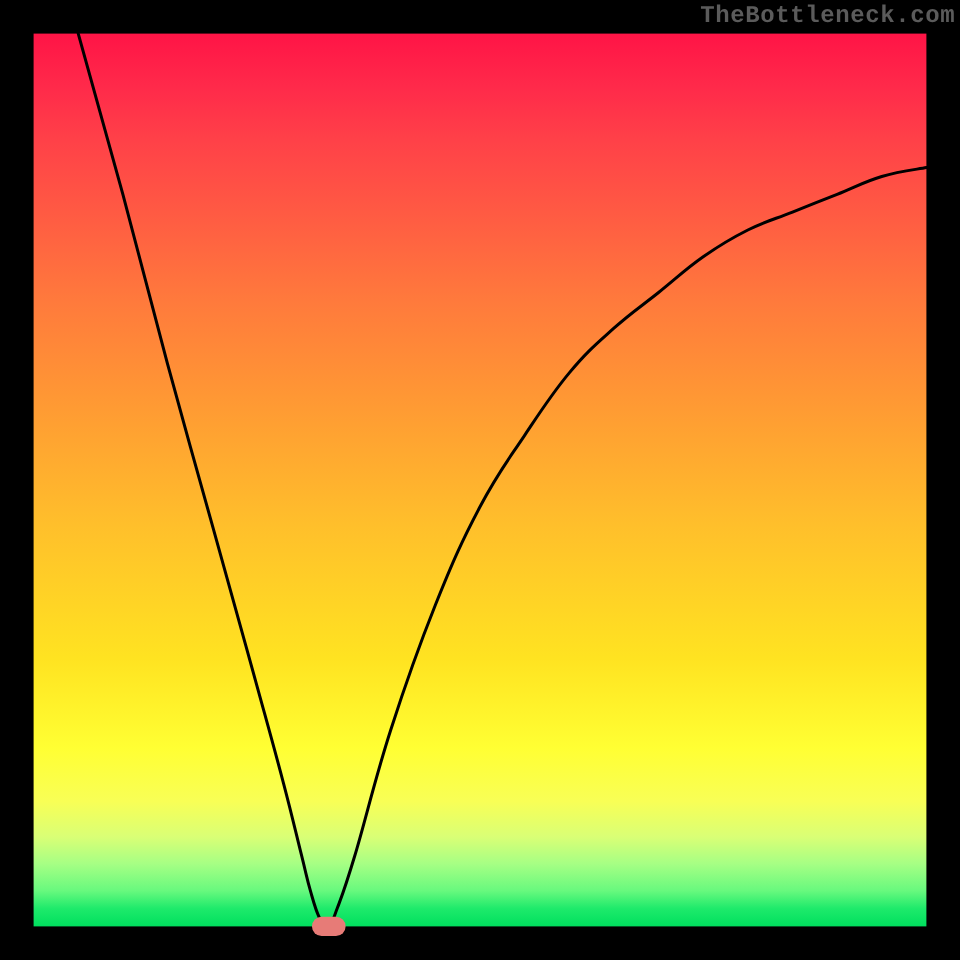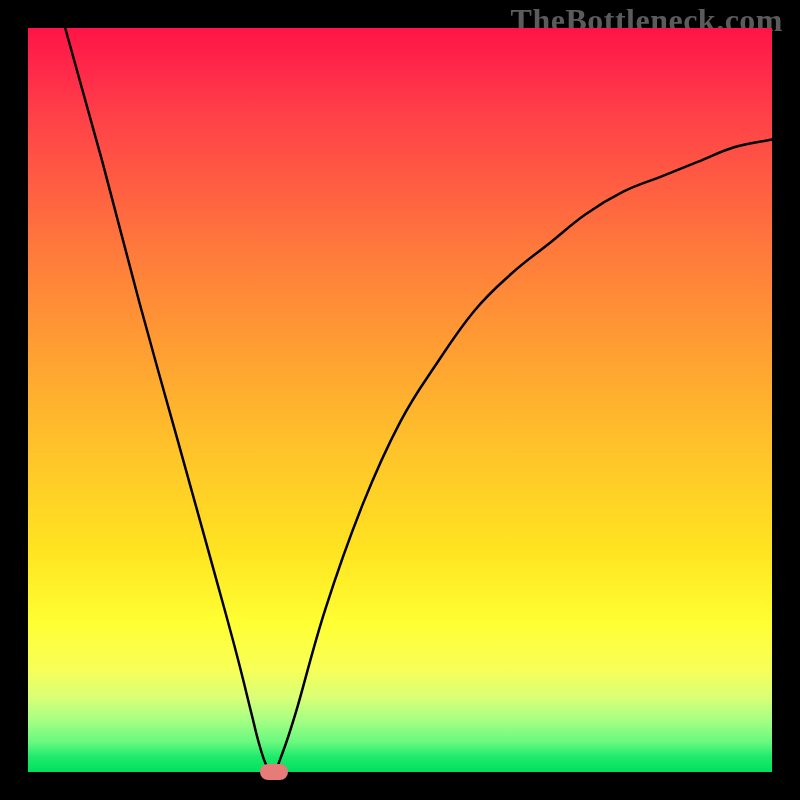--- a/index.html
+++ b/index.html
@@ -6,23 +6,23 @@
   html, body { width: 800px; height: 800px; overflow: hidden; background: #000; }
   .frame {
     position: relative;
     width: 800px;
     height: 800px;
     background: #000;
   }
   .watermark {
     position: absolute;
     top: 2px;
-    right: 17px;
-    font-family: Liberation Serif, serif;
-    font-size: 32px;
+    right: 4px;
+    font-family: Liberation Mono, monospace;
+    font-size: 20px;
     font-weight: 600;
     color: #5b5b5b;
     letter-spacing: 0.5px;
   }
   .plot {
     position: absolute;
     left: 28px;
     top: 28px;
     width: 744px;
     height: 744px;

